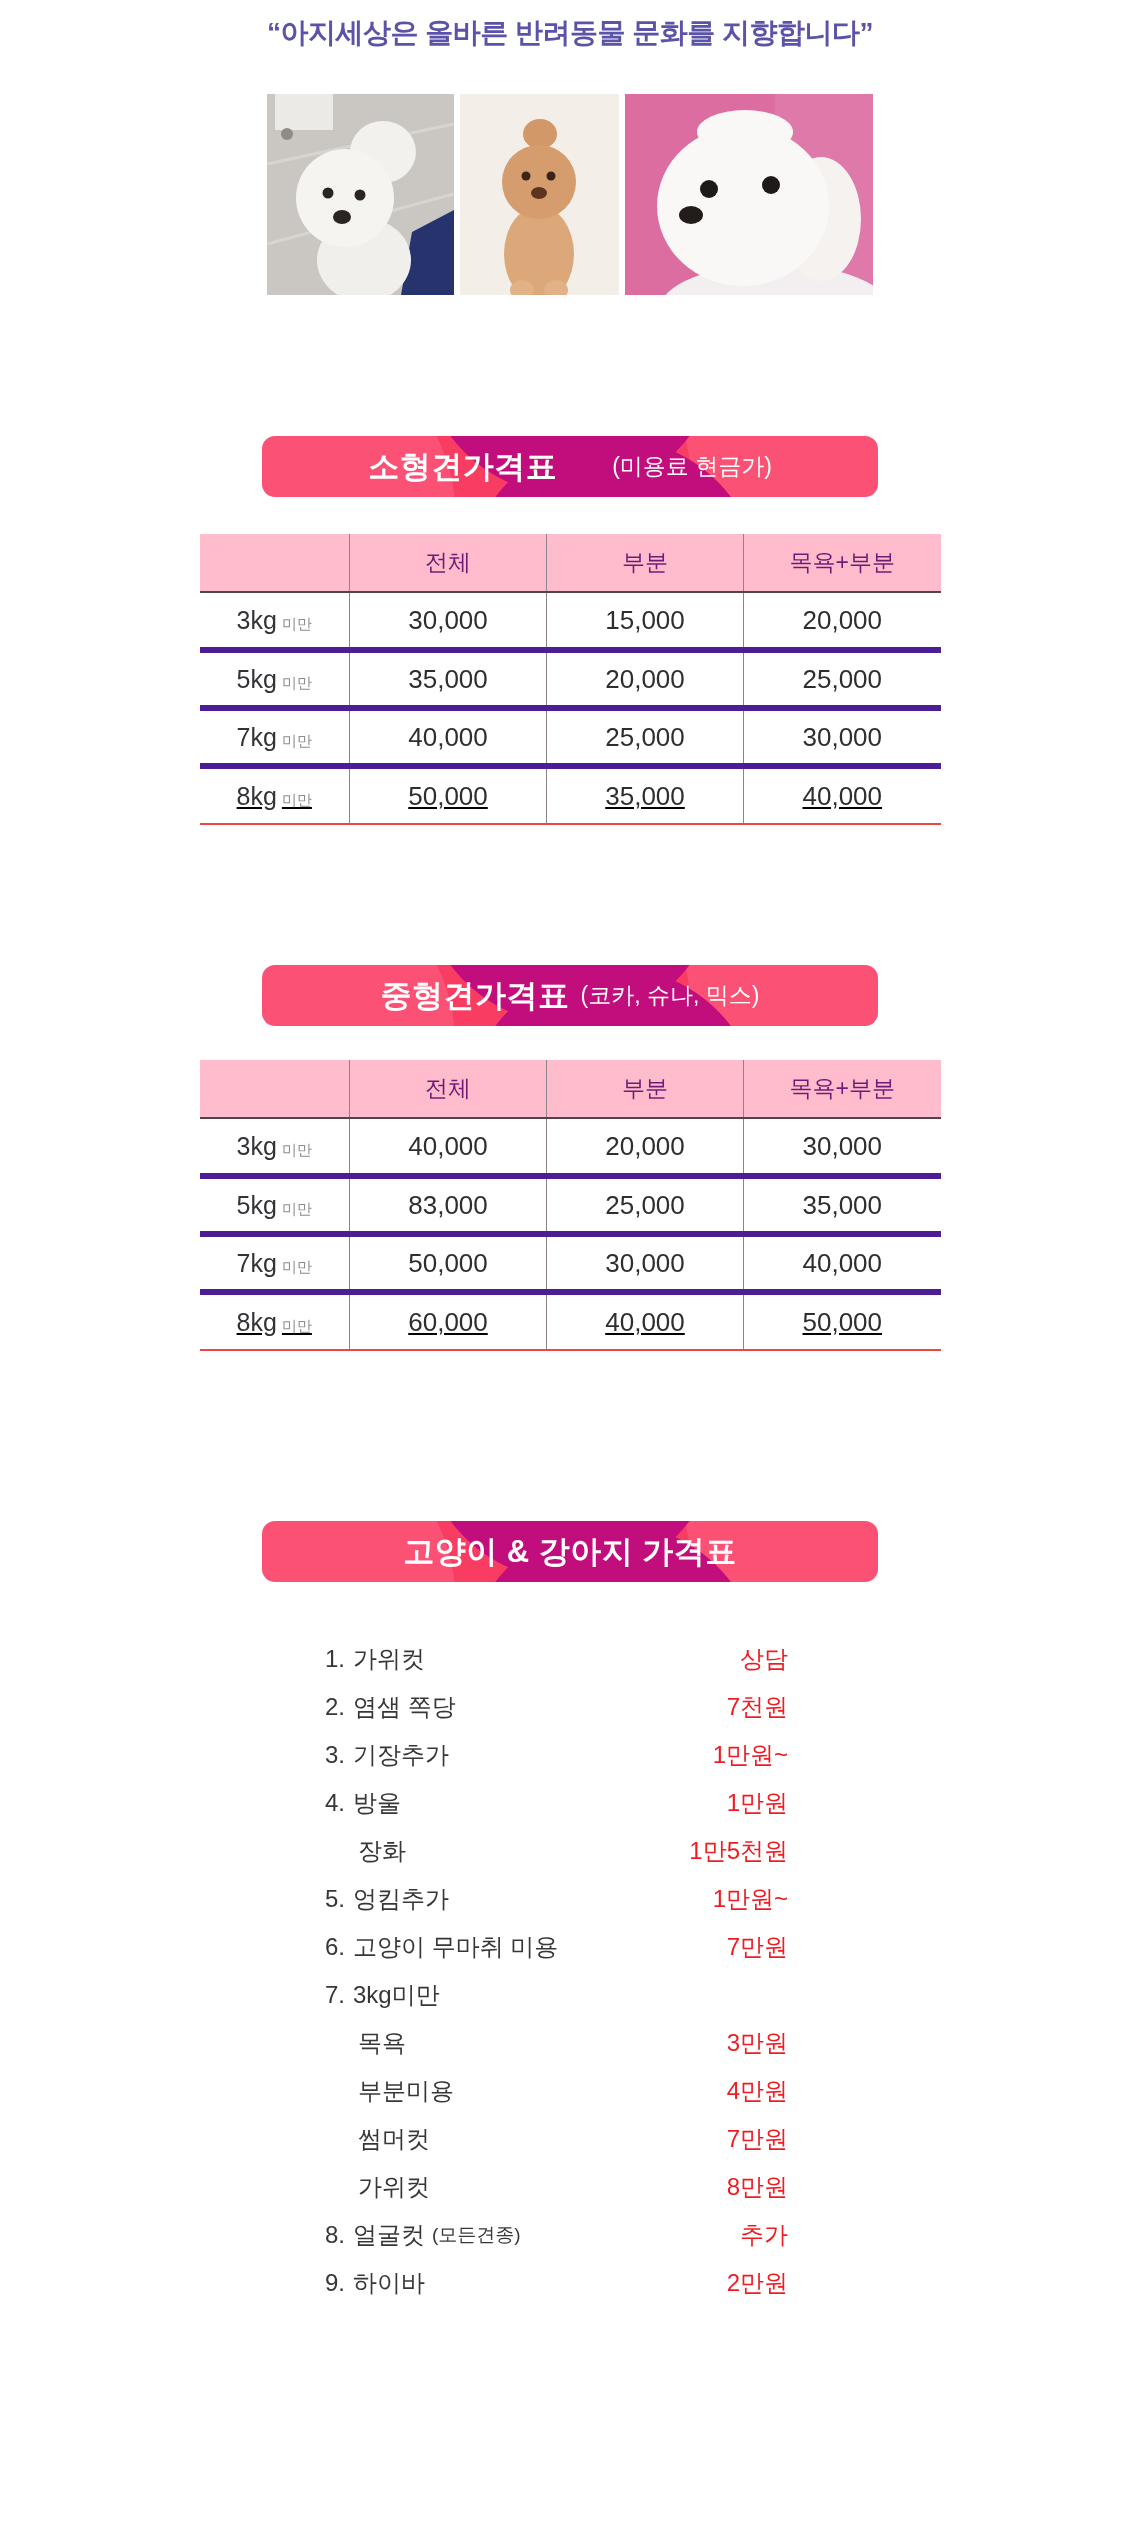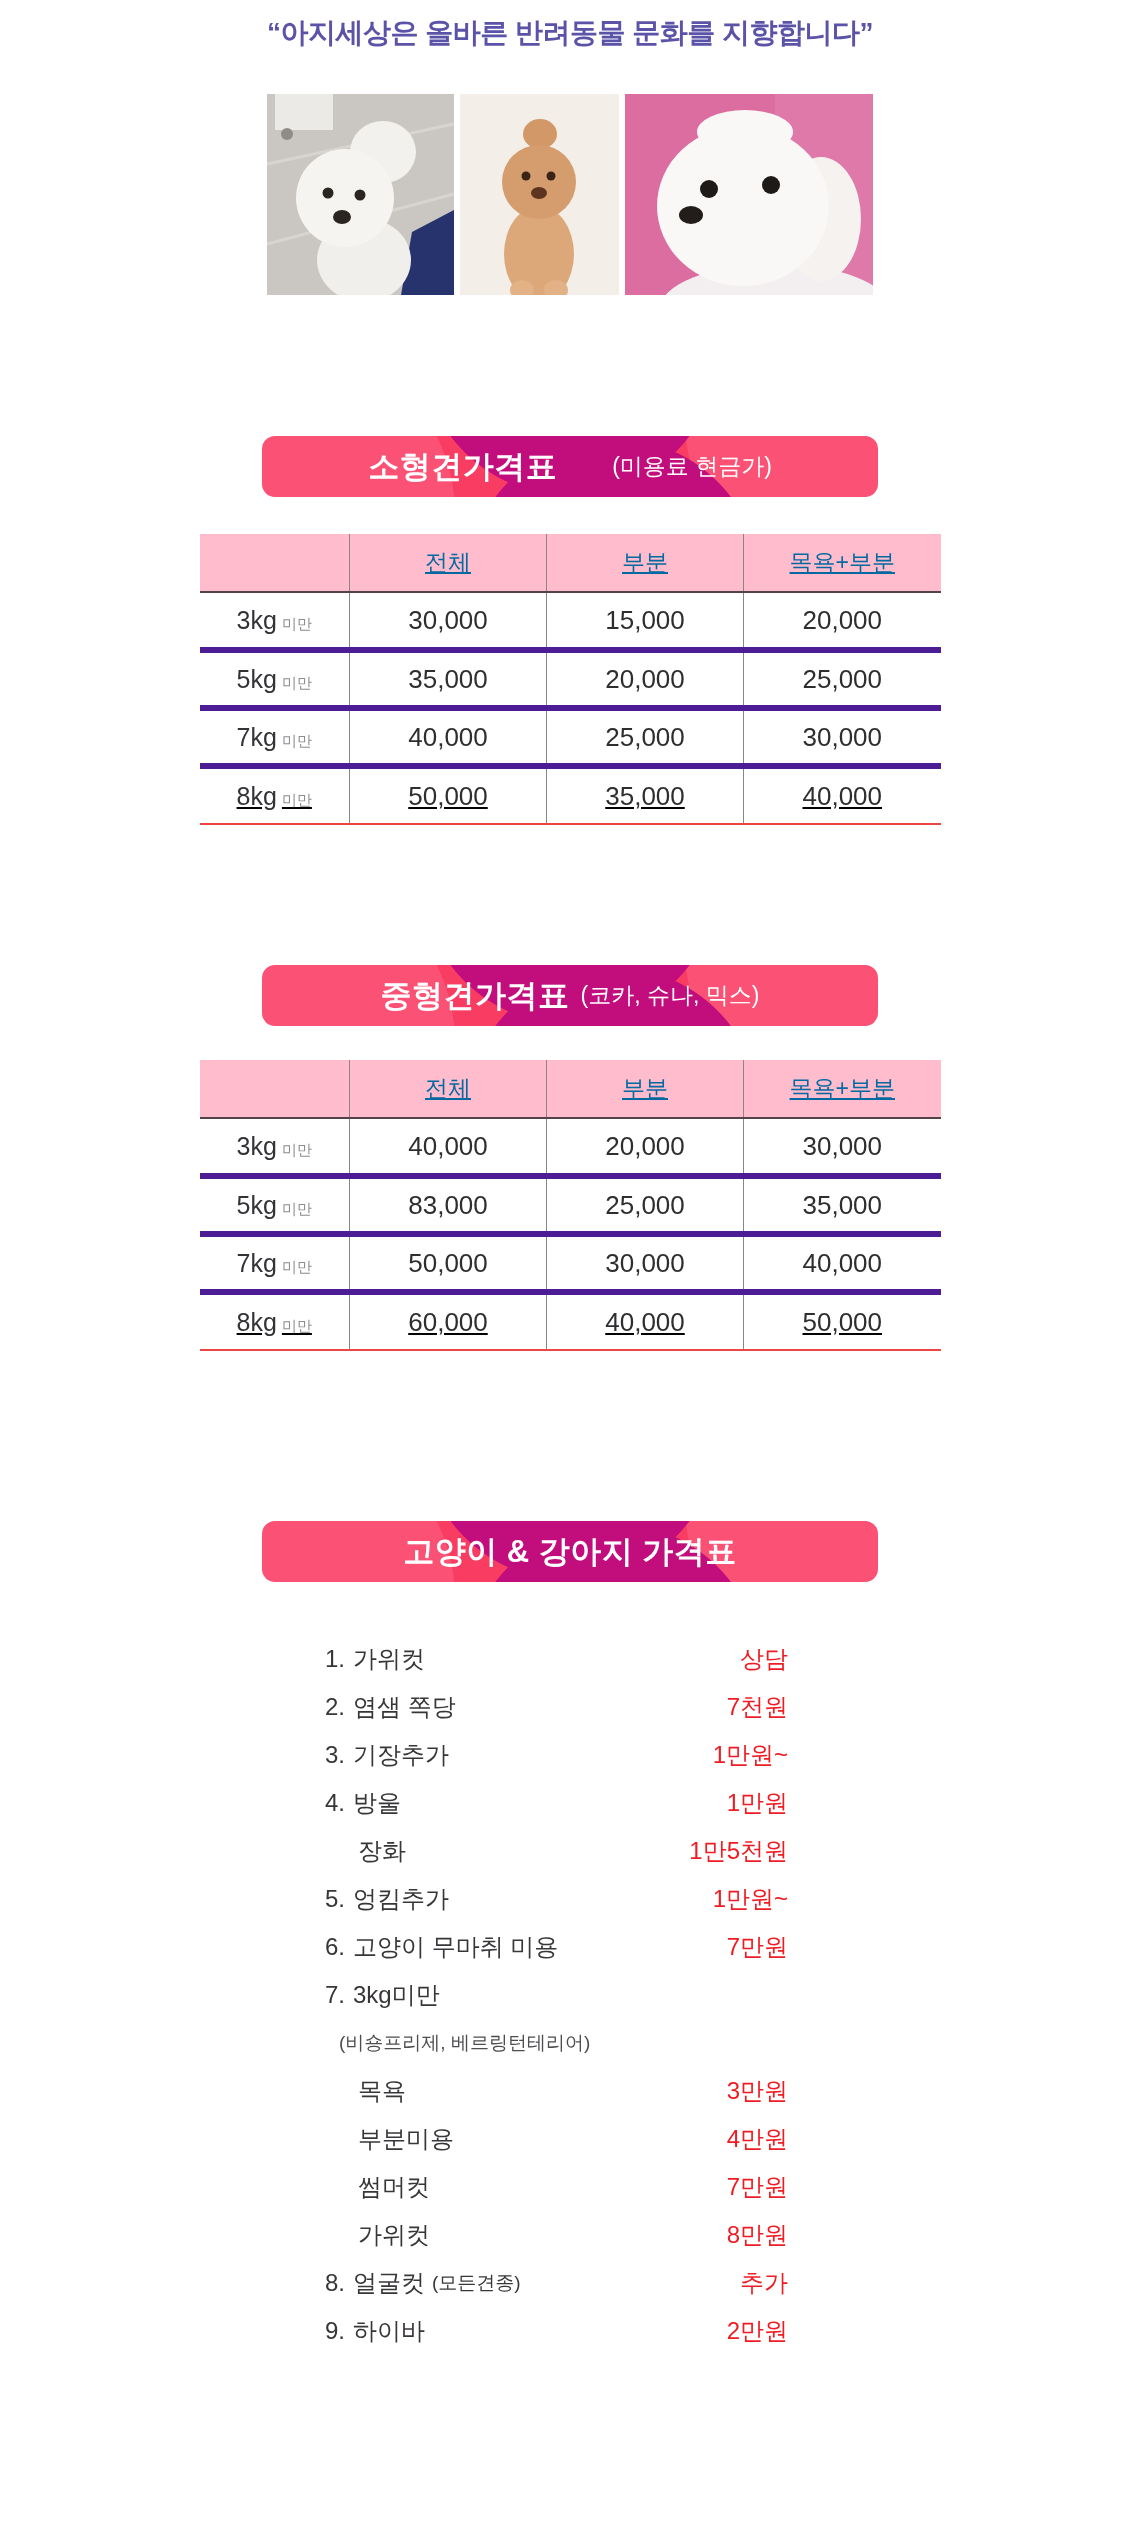--- a/index.html
+++ b/index.html
@@ -57,21 +57,21 @@
   .price-table {
     width: 741px;
     margin-left: auto; margin-right: auto;
     border-collapse: collapse;
     table-layout: fixed;
   }
   .table-1 { margin-top: 37px; }
   .table-2 { margin-top: 34px; }
   .price-table th, .price-table td { padding: 0; text-align: center; font-weight: 400; }
   .price-table thead tr { height: 58px; background: var(--header-pink, #ffbccd); }
-  .price-table thead th { font-size: 23px; color: #0369a1; border-bottom: 2px solid #53424a; text-decoration: underline; }
+  .price-table thead th { font-size: 23px; color: #701a75; border-bottom: 2px solid #53424a; }
   .price-table th + th, .price-table td + td { border-left: 1px solid #8d848a; }
   .price-table tbody tr { height: 58px; border-bottom: 6px solid #4c1d95; }
   .price-table tbody tr:last-child { border-bottom: 2px solid #ef4444; text-decoration: underline; }
   .price-table tbody td { font-size: 26px; color: #2f2d30; }
   .weight-cell .w { font-size: 25px; color: #343236; }
   .weight-cell .suffix { font-size: 15px; color: #8f8c90; margin-left: 5px; }
 
   
   .price-list { width: 463px; margin: 53px 0 0 325px; }
   .price-row {
@@ -268,23 +268,20 @@
   <div class="price-row">
     <span class="num">6.</span>
     <span class="label">고양이 무마취 미용</span>
     <span class="price">7만원</span>
   </div>
   <div class="price-row">
     <span class="num">7.</span>
     <span class="label">3kg미만</span>
     <span class="price"></span>
   </div>
-  <div class="price-row note-row">
-    <span class="label">(비숑프리제, 베르링턴테리어)</span>
-  </div>
   <div class="price-row indent">
     <span class="label">목욕</span>
     <span class="price">3만원</span>
   </div>
   <div class="price-row indent">
     <span class="label">부분미용</span>
     <span class="price">4만원</span>
   </div>
   <div class="price-row indent">
     <span class="label">썸머컷</span>

